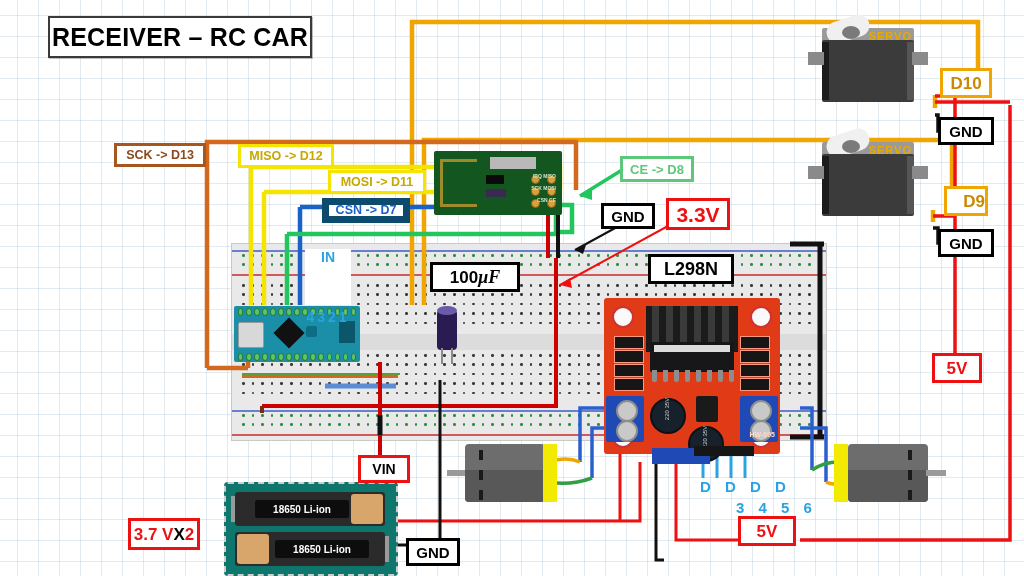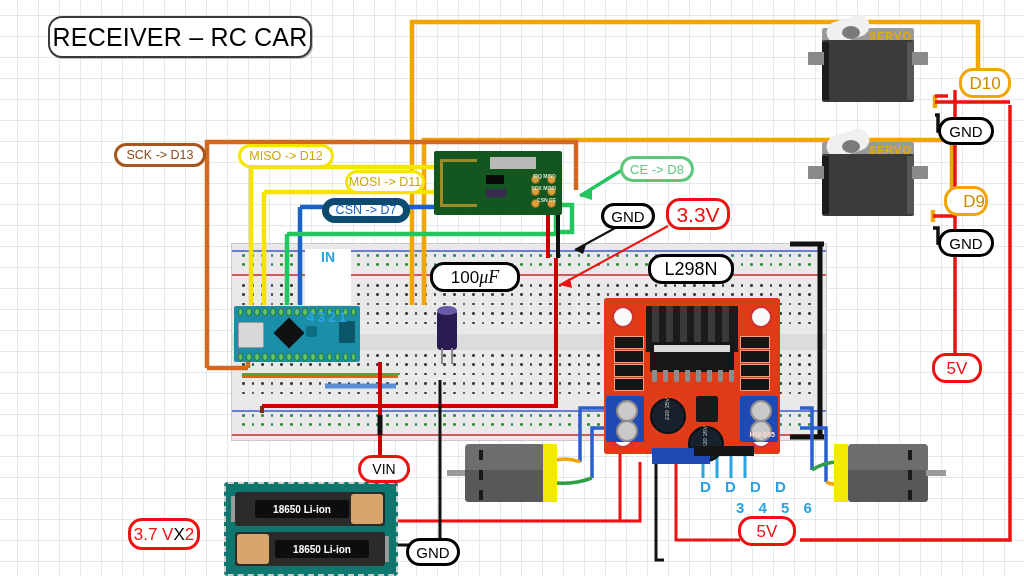--- a/index.html
+++ b/index.html
@@ -14,21 +14,21 @@
     background-image:
       linear-gradient(to right, rgba(120,160,190,.22) 1px, transparent 1px),
       linear-gradient(to bottom, rgba(120,160,190,.22) 1px, transparent 1px);
     background-size:21px 21px;
     background-position:-4px -6px;
   }
   svg.layer{position:absolute;left:0;top:0;width:1024px;height:576px;overflow:visible;}
   .lbl{
     position:absolute;box-sizing:border-box;
     display:flex;align-items:center;justify-content:center;
-    font-weight:normal;background:#fff;white-space:nowrap;line-height:1;border-radius:14px;
+    font-weight:bold;background:#fff;white-space:nowrap;line-height:1;
   }
   .lbl-title{
     border:2px solid #3a3a3a;color:#000;font-size:25px;letter-spacing:.2px;
     box-shadow:1px 1px 0 rgba(0,0,0,.25);
   }
   .lbl-black{border:3px solid #000;color:#000;font-size:15px;}
   .lbl-red{border:3px solid #ee1111;color:#ee1111;font-size:17px;}
   .lbl-redbox{border:3px solid #ee1111;color:#000;font-size:14px;}
   .lbl-orange{border:3px solid #f0a500;color:#c98a00;font-size:15px;}
   .lbl-brown{border:3px solid #a6561f;color:#8a4a1c;font-size:12.5px;}
@@ -1254,38 +1254,38 @@
 
   <div class="dlab" style="left:700px;top:478px;">D D D D</div>
   <div class="dlab" style="left:736px;top:499px;">3 4 5 6</div>
 
   <div class="lbl lbl-title" style="left:48px;top:16px;width:264px;height:42px;">RECEIVER – RC CAR</div>
 
   <div class="lbl lbl-brown" style="left:114px;top:143px;width:92px;height:24px;">SCK -&gt; D13</div>
 
   <div class="lbl lbl-yellow" style="left:238px;top:144px;width:96px;height:24px;">MISO -&gt; D12</div>
 
-  <div class="lbl lbl-yellow" style="left:345px;top:170px;width:80px;height:24px;">MOSI -&gt; D11</div>
+  <div class="lbl lbl-yellow" style="left:328px;top:170px;width:98px;height:24px;">MOSI -&gt; D11</div>
 
   <div class="lbl lbl-blue" style="left:322px;top:198px;width:88px;height:25px;">CSN -&gt; D7</div>
 
   <div class="lbl lbl-green" style="left:620px;top:156px;width:74px;height:26px;">CE -&gt; D8</div>
 
   <div class="lbl lbl-black" style="left:601px;top:203px;width:54px;height:26px;">GND</div>
 
   <div class="lbl lbl-red" style="left:666px;top:198px;width:64px;height:32px;font-size:21px;">3.3V</div>
 
   <div class="lbl lbl-cap" style="left:430px;top:262px;width:90px;height:30px;">
       <span>100 </span>
       <i>μF</i>
     </div>
 
   <div class="lbl lbl-black" style="left:648px;top:254px;width:86px;height:30px;font-size:18px;">L298N</div>
 
-  <div class="lbl lbl-orange" style="left:940px;top:68px;width:52px;height:30px;font-size:17px;margin-left:19px;">D10</div>
+  <div class="lbl lbl-orange" style="left:940px;top:68px;width:52px;height:30px;font-size:17px;">D10</div>
 
   <div class="lbl lbl-black" style="left:938px;top:117px;width:56px;height:28px;">GND</div>
 
   <div class="lbl lbl-orange" style="left:944px;top:186px;width:44px;height:30px;font-size:17px;padding-left:16px;">D9</div>
 
   <div class="lbl lbl-black" style="left:938px;top:229px;width:56px;height:28px;">GND</div>
 
   <div class="lbl lbl-red" style="left:932px;top:353px;width:50px;height:30px;">5V</div>
 
   <div class="lbl lbl-red" style="left:738px;top:516px;width:58px;height:30px;">5V</div>

